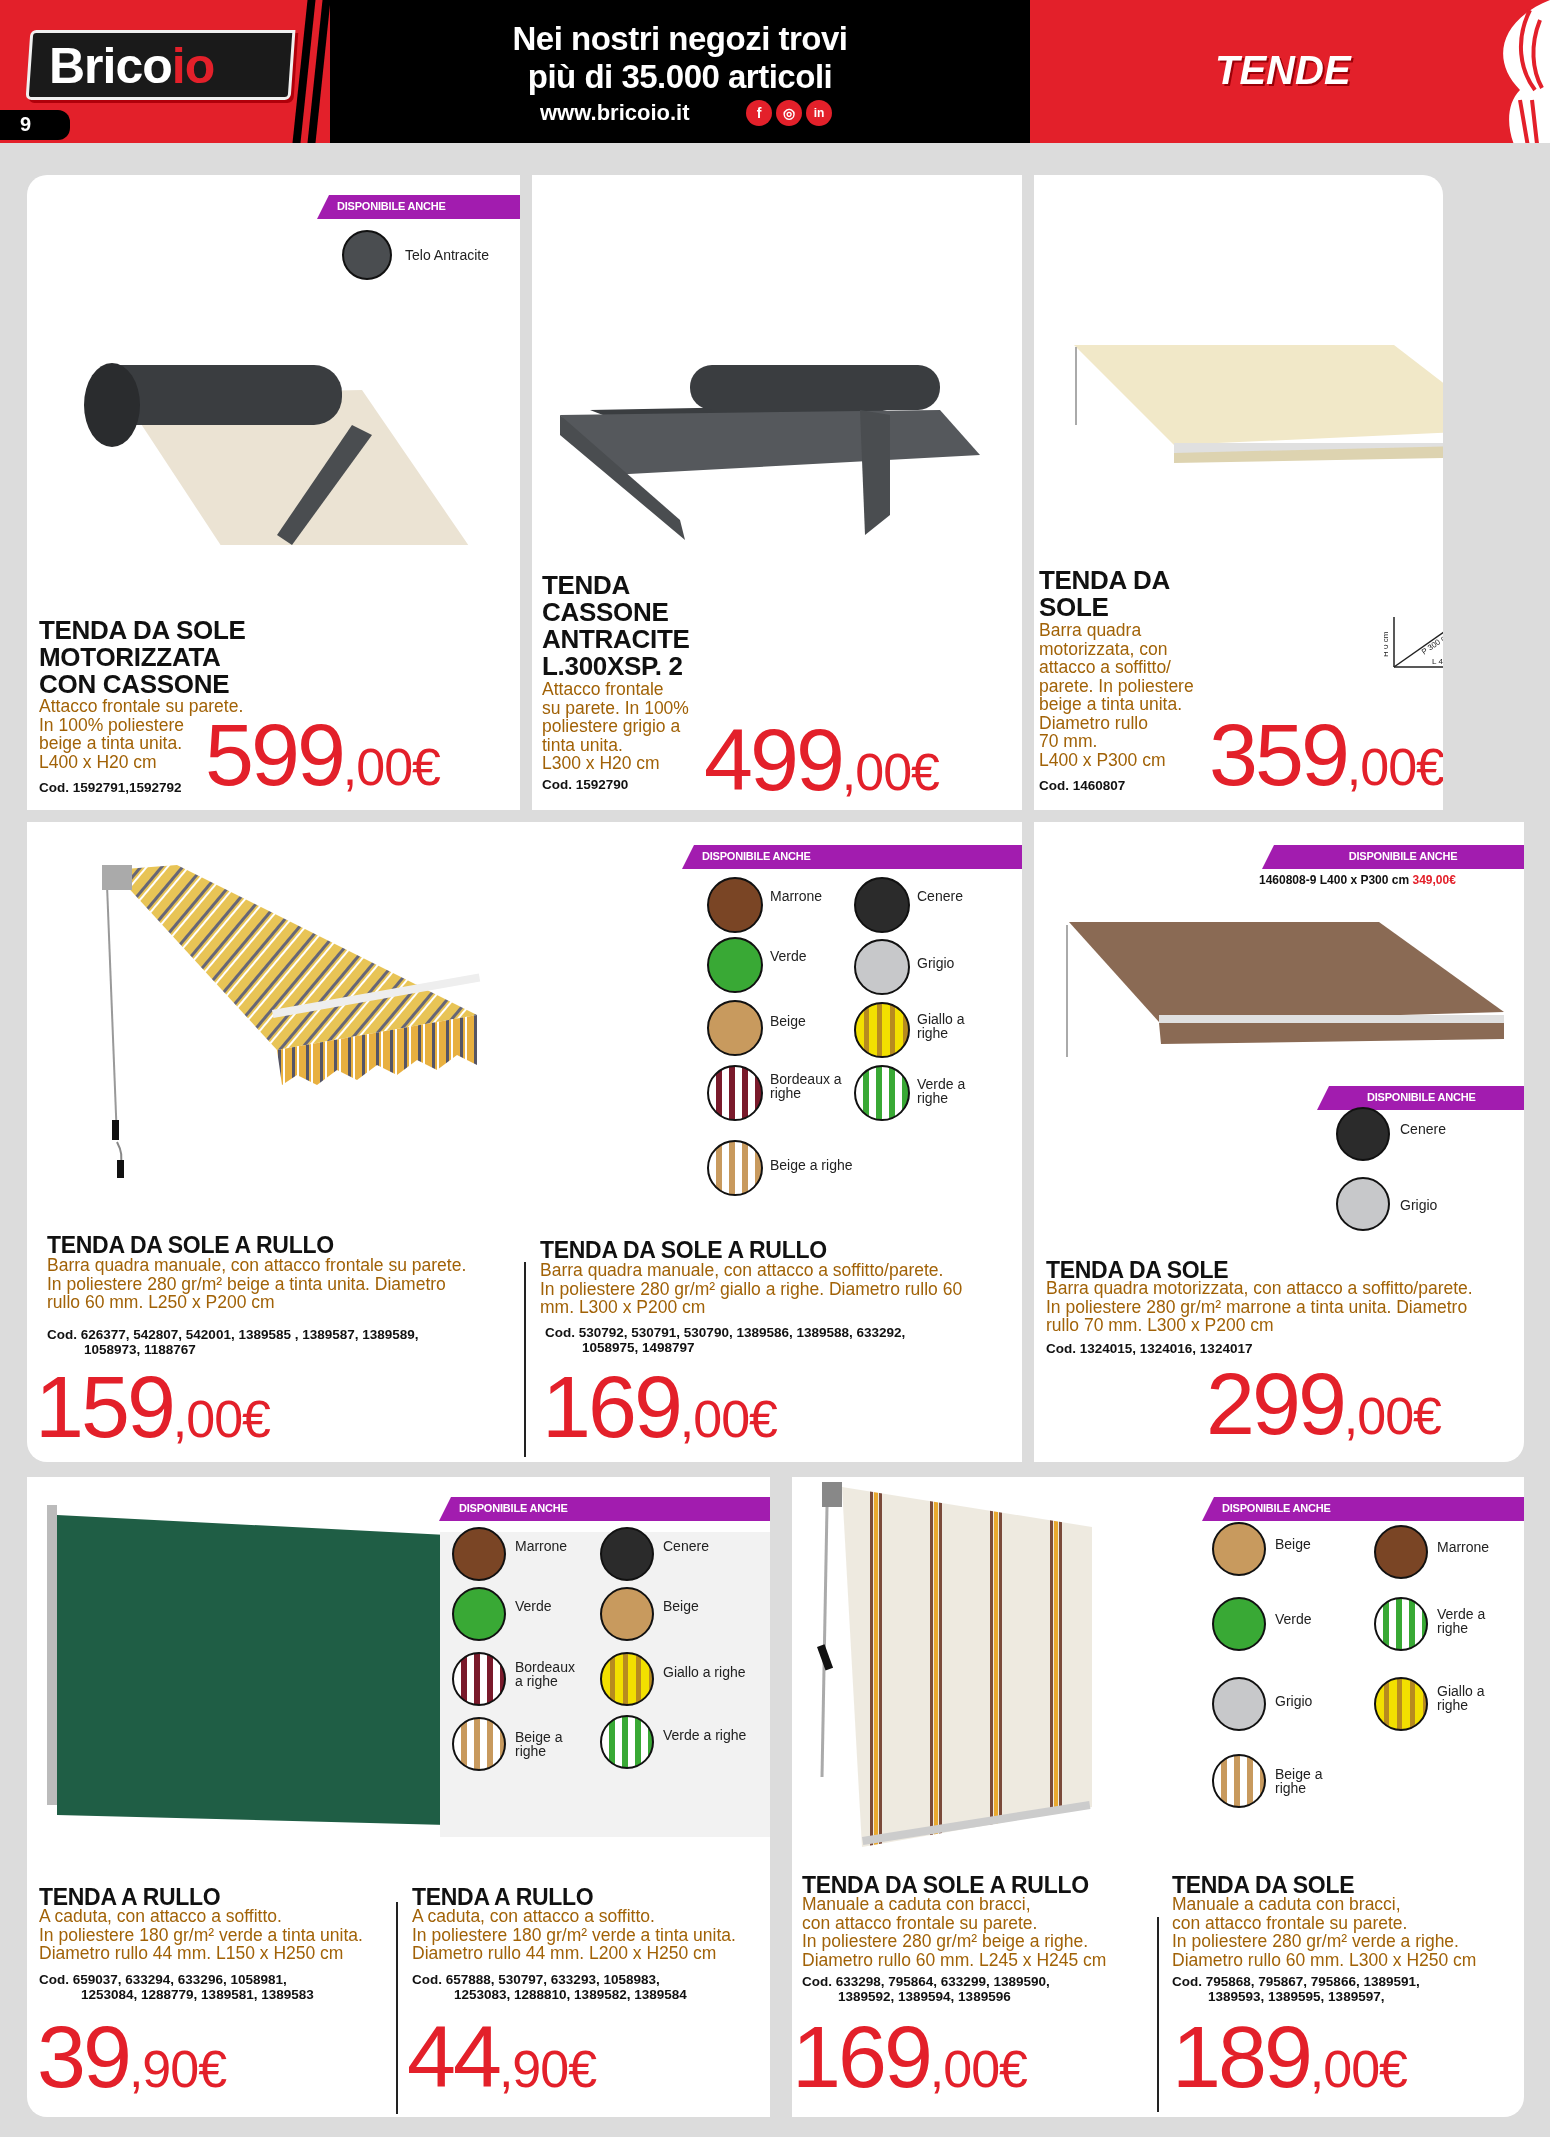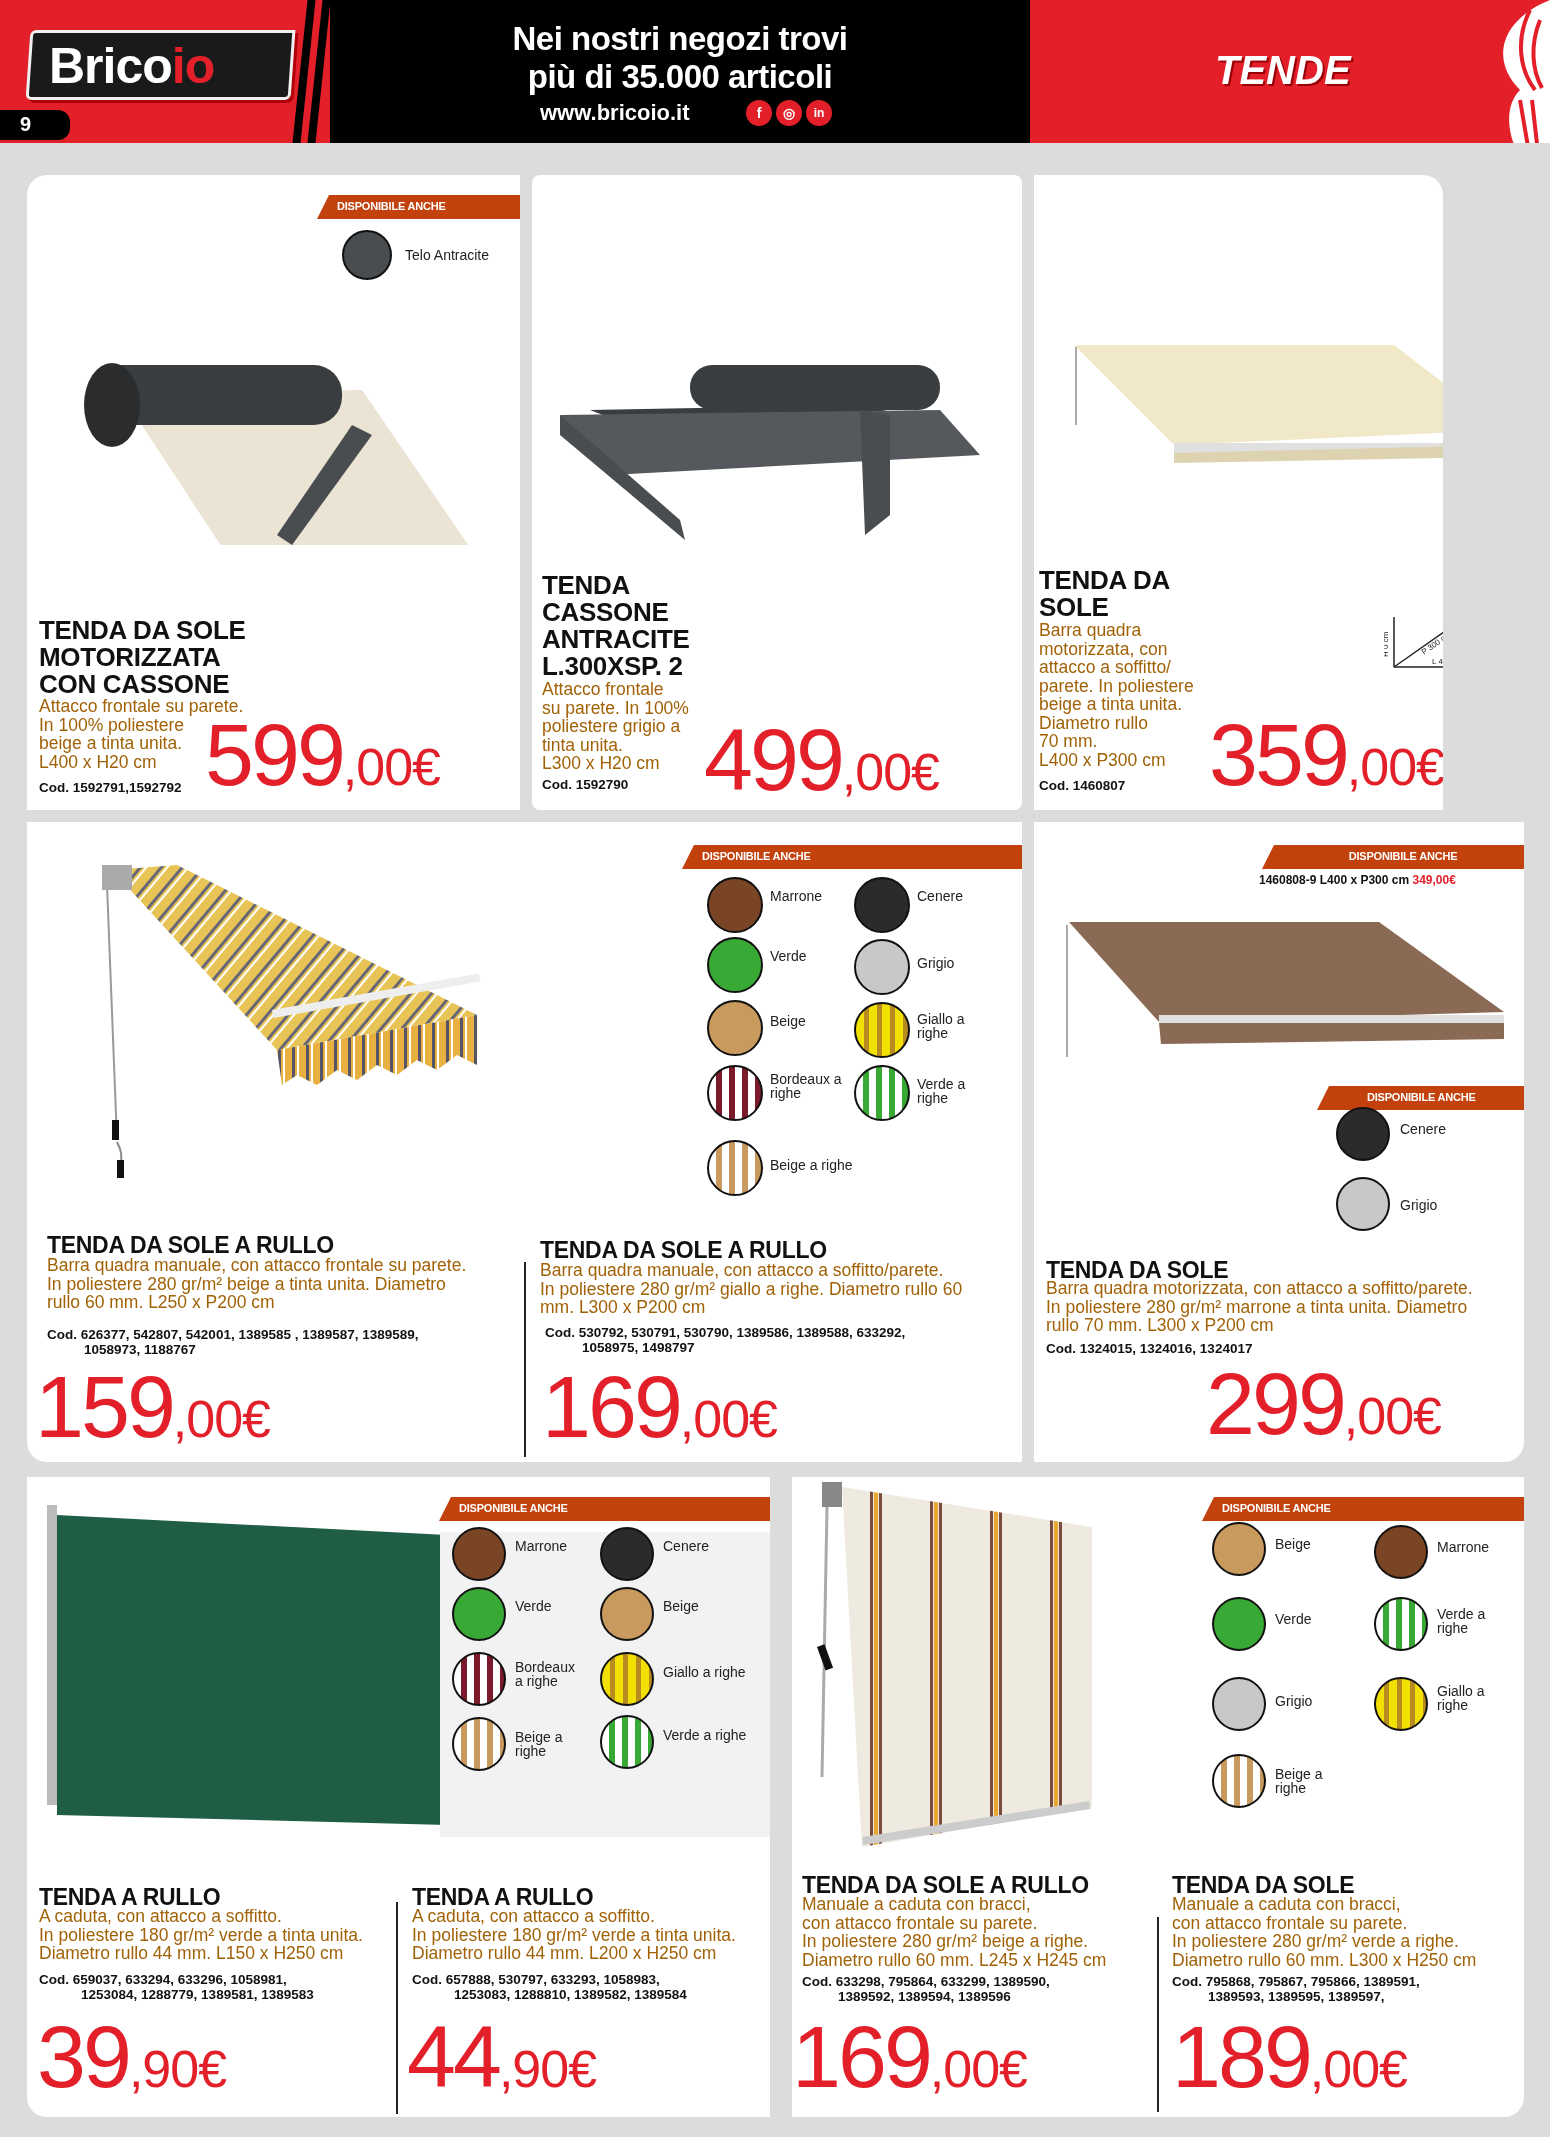--- a/index.html
+++ b/index.html
@@ -13,29 +13,29 @@
   .logo-text .io { color: #e3202a; }
   .page-num { position: absolute; left: 0; top: 110px; width: 70px; height: 30px; background: #000; border-radius: 0 12px 12px 0; color: #fff; font-weight: bold; font-size: 20px; padding: 3px 0 0 20px; }
   .hdr-line1, .hdr-line2 { position: absolute; left: 330px; width: 700px; text-align: center; color: #fff; font-weight: bold; font-size: 33px; letter-spacing: -0.5px; }
   .hdr-line1 { top: 20px; } .hdr-line2 { top: 58px; }
   .hdr-web { position: absolute; left: 540px; top: 100px; color: #fff; font-weight: bold; font-size: 22px; }
   .social { position: absolute; top: 100px; width: 26px; height: 26px; border-radius: 50%; background: #e3202a; color: #fff; font-size: 14px; font-weight: bold; text-align: center; line-height: 26px; }
   .tende { position: absolute; left: 1215px; top: 48px; font-size: 40px; font-weight: bold; font-style: italic; color: #fff; text-shadow: 2px 2px 0 #9a0008; }
   .curtain { position: absolute; right: 0; top: 0; width: 90px; height: 170px; }
   
   .panel { position: absolute; background: #fff; overflow: hidden; }
-  .r1 { top: 175px; height: 635px; border-radius: 8px; }
+  .r1 { top: 175px; height: 635px; }
   .r2 { top: 822px; height: 640px; }
   .r3 { top: 1477px; height: 640px; }
   .title { position: absolute; font-weight: bold; color: #111; font-size: 26px; line-height: 27px; letter-spacing: -0.3px; }
   .desc { position: absolute; color: #a16207; font-size: 17.5px; line-height: 18.5px; }
   .code { position: absolute; color: #111; font-weight: bold; font-size: 13.5px; line-height: 15px; }
   .price { position: absolute; color: #e3202a; font-weight: normal; font-size: 88px; letter-spacing: -3px; line-height: 90px; white-space: nowrap; }
   .price .cents { font-size: 52px; letter-spacing: -1px; }
-  .badge { position: absolute; height: 24px; background: #c2410c; color: #fff; font-size: 11px; font-weight: bold; padding: 5px 0 0 20px; clip-path: polygon(12px 0, 100% 0, 100% 100%, 0 100%); letter-spacing: -0.2px; }
+  .badge { position: absolute; height: 24px; background: #a21caf; color: #fff; font-size: 11px; font-weight: bold; padding: 5px 0 0 20px; clip-path: polygon(12px 0, 100% 0, 100% 100%, 0 100%); letter-spacing: -0.2px; }
   .badge.right { padding-left: 0; text-align: center; }
   .swatch { position: absolute; width: 56px; height: 56px; border-radius: 50%; border: 2.5px solid #111; overflow: hidden; }
   .swatch-label { position: absolute; font-size: 14px; color: #222; line-height: 14px; }
   .vdiv { position: absolute; width: 2px; background: #222; }
 </style>
 </head>
 <body>
 
 <div class="header">
   <div class="hdr-black"></div>

